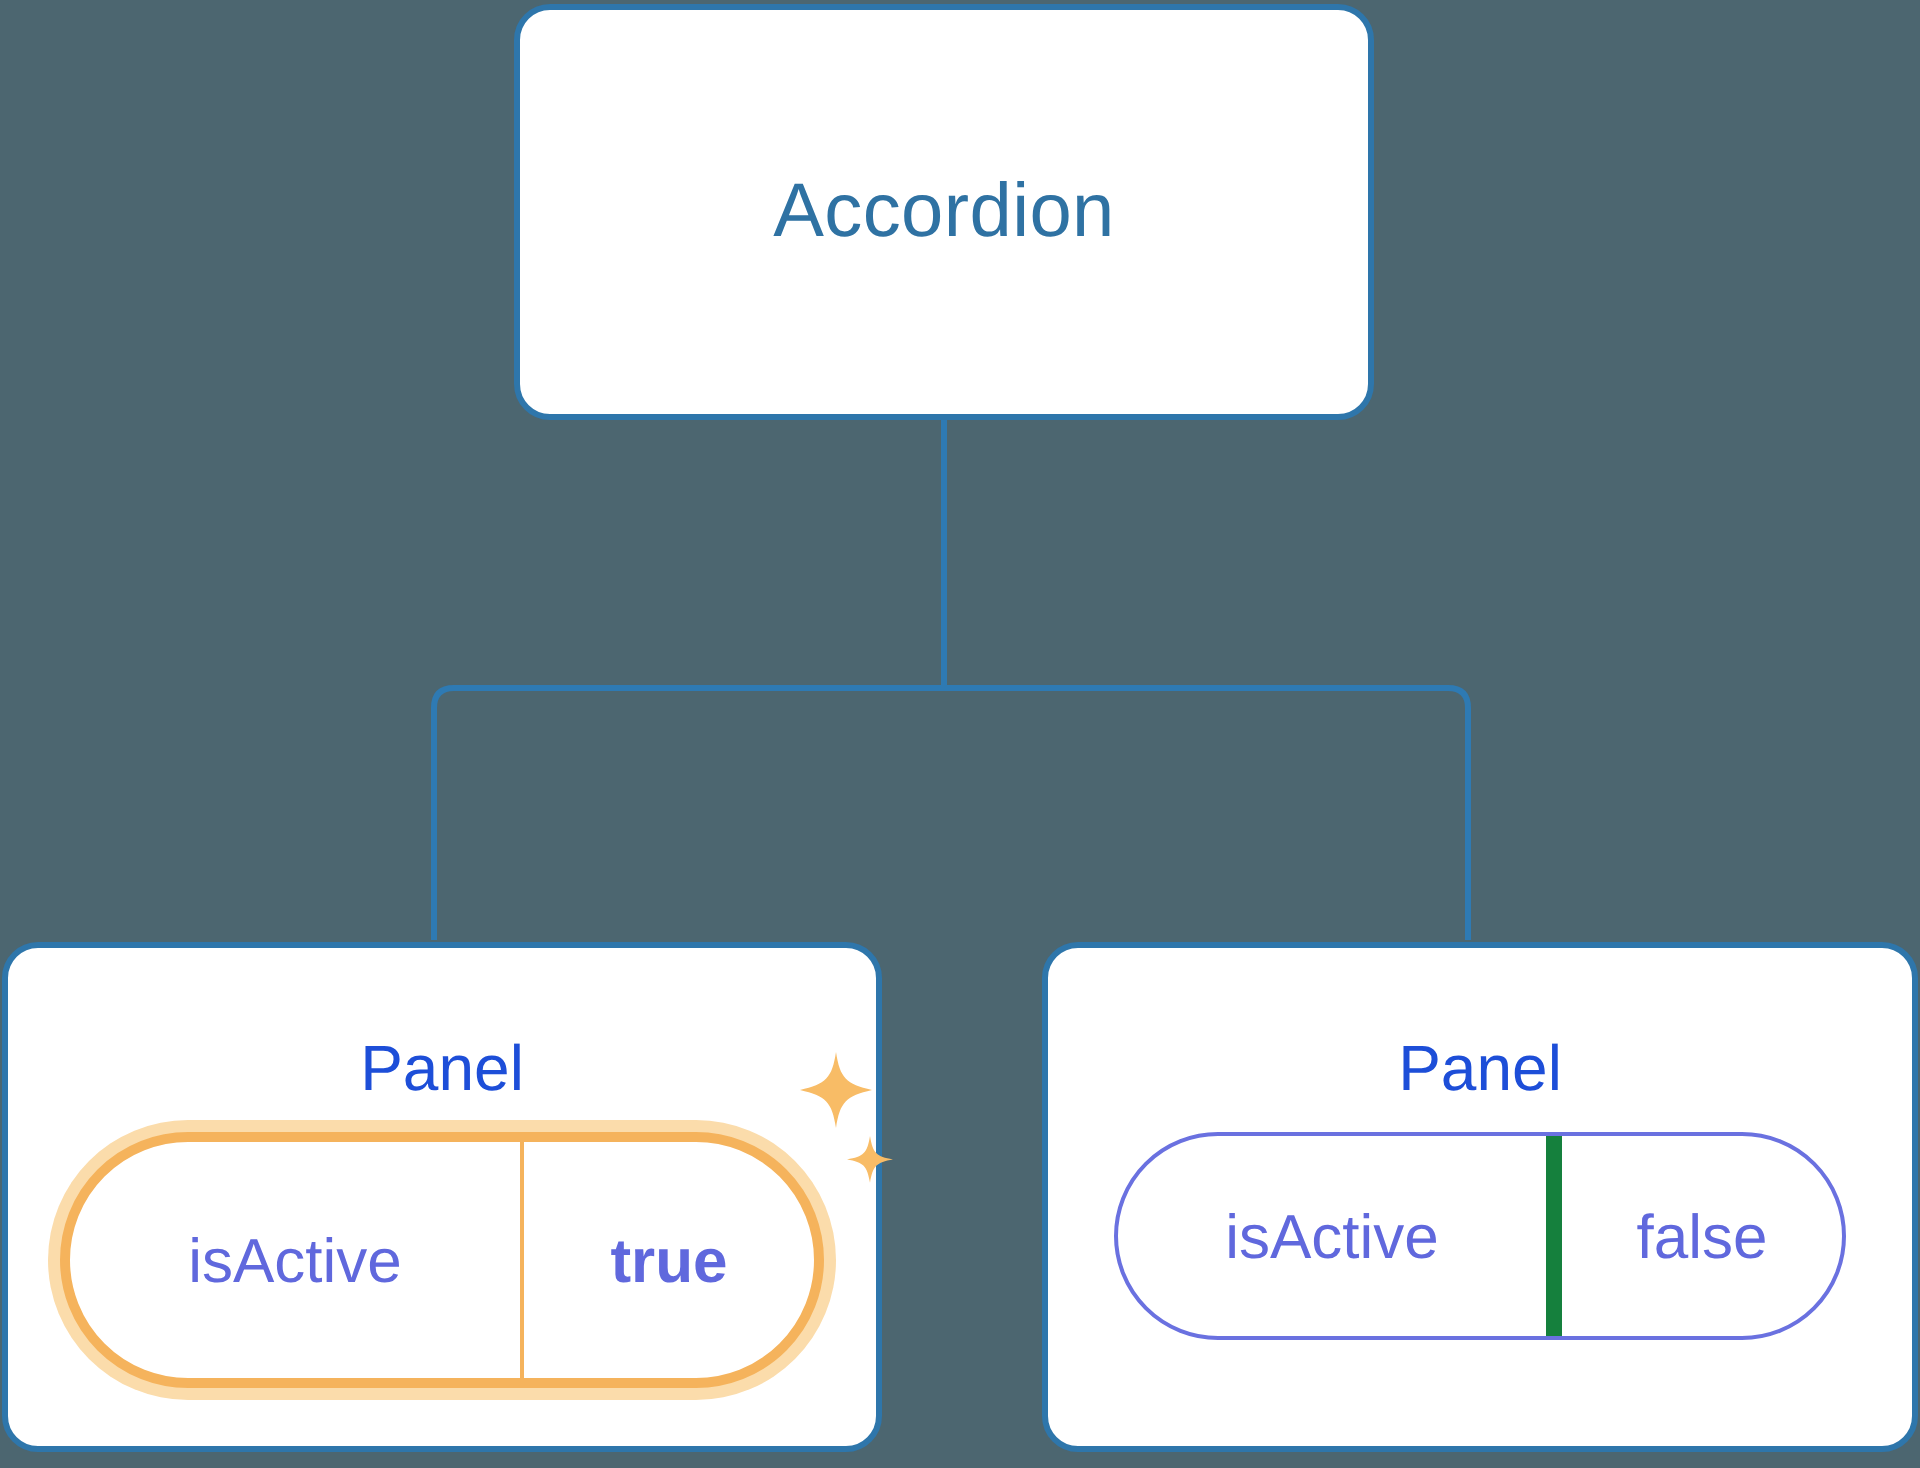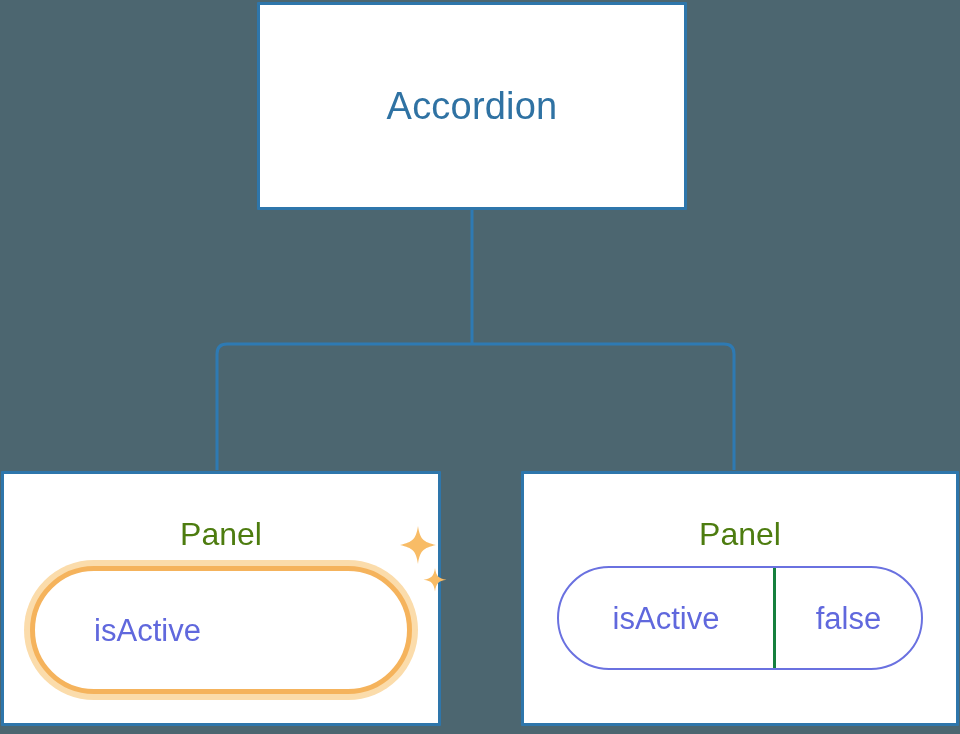--- a/index.html
+++ b/index.html
@@ -28,21 +28,21 @@
     width: 960px;
     height: 734px;
     pointer-events: none;
   }
 
   
   .node {
     position: absolute;
     background: #ffffff;
     border: 3px solid #2e76ab;
-    border-radius: 1px;
+    border-radius: 18px;
     box-sizing: border-box;
   }
 
   .node-root {
     left: 257px;
     top: 2px;
     width: 430px;
     height: 208px;
     display: flex;
     align-items: center;
@@ -63,21 +63,21 @@
     display: flex;
     flex-direction: column;
     align-items: center;
     overflow: visible;
   }
 
   .node-panel-left  { left: 1px;   width: 440px; }
   .node-panel-right { left: 521px; width: 438px; }
 
   .node-title-panel {
-    color: #4d7c0f;
+    color: #1d4ed8;
     font-size: 32px;
     font-weight: 400;
     line-height: 1;
     margin-top: 44px;
   }
 
   
   .pill-wrap {
     position: relative;
     margin-top: 16px;
@@ -114,21 +114,21 @@
     box-sizing: border-box;
   }
 
   .pill-plain .pill-key,
   .pill-plain .pill-val {
     font-size: 31px;
     font-weight: 400;
   }
 
   .pill-plain .pill-key { width: 214px; }
-  .pill-plain .pill-val { width: 148px; border-left: 3px solid #15803d; }
+  .pill-plain .pill-val { width: 148px; border-left: 8px solid #15803d; }
 
   .pill-highlight .pill-key {
     width: 225px;
     font-size: 31px;
     font-weight: 400;
   }
   .pill-highlight .pill-val {
     width: 147px;
     font-size: 31px;
     font-weight: bold;
@@ -160,20 +160,21 @@
   <div class="node node-root">
     <div class="node-title-root">Accordion</div>
   </div>
 
   <div class="node node-panel node-panel-left">
     <div class="node-title-panel">Panel</div>
 
     <div class="pill-wrap">
       <div class="pill pill-highlight">
         <div class="pill-cell pill-key">isActive</div>
+        <div class="pill-cell pill-val">true</div>
       </div>
 
       <svg class="sparkles" viewBox="0 0 60 78">
         <path d="M 21 2 C 23 15 26 18 39 21 C 26 24 23 27 21 40 C 19 27 16 24 3 21 C 16 18 19 15 21 2 Z" fill="#f8bc66"></path>
         <path d="M 38 44 C 39.4 52.5 41.2 54.3 49.5 55.7 C 41.2 57.1 39.4 58.9 38 67.4 C 36.6 58.9 34.8 57.1 26.5 55.7 C 34.8 54.3 36.6 52.5 38 44 Z" fill="#f8bc66"></path>
       </svg>
     </div>
   </div>
 
   <div class="node node-panel node-panel-right">

